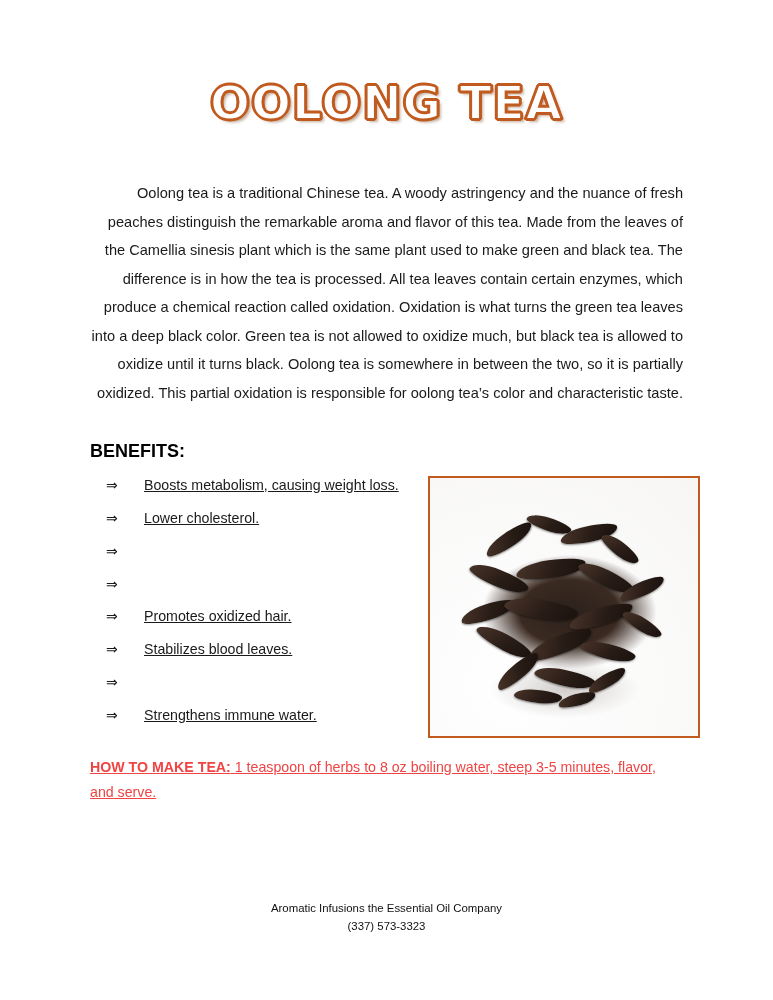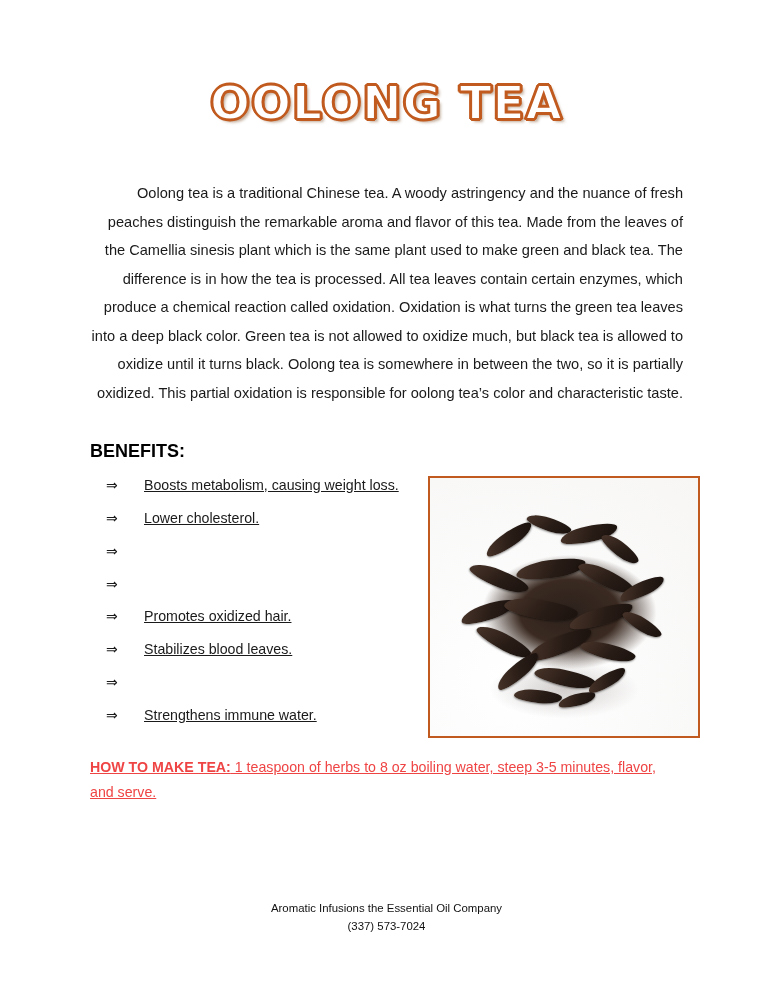--- a/index.html
+++ b/index.html
@@ -199,16 +199,16 @@
     </div>
 
   </div>
 
   <div class="how-to">
     <b>HOW TO MAKE TEA:</b><span> 1 teaspoon of herbs to 8 oz boiling water, steep 3-5 minutes, flavor, and serve.</span>
   </div>
 
   <div class="footer">
     <div>Aromatic Infusions the Essential Oil Company</div>
-    <div>(337) 573-7024</div>
+    <div>(337) 573-3323</div>
   </div>
 
 </div>
 
 </body></html>

